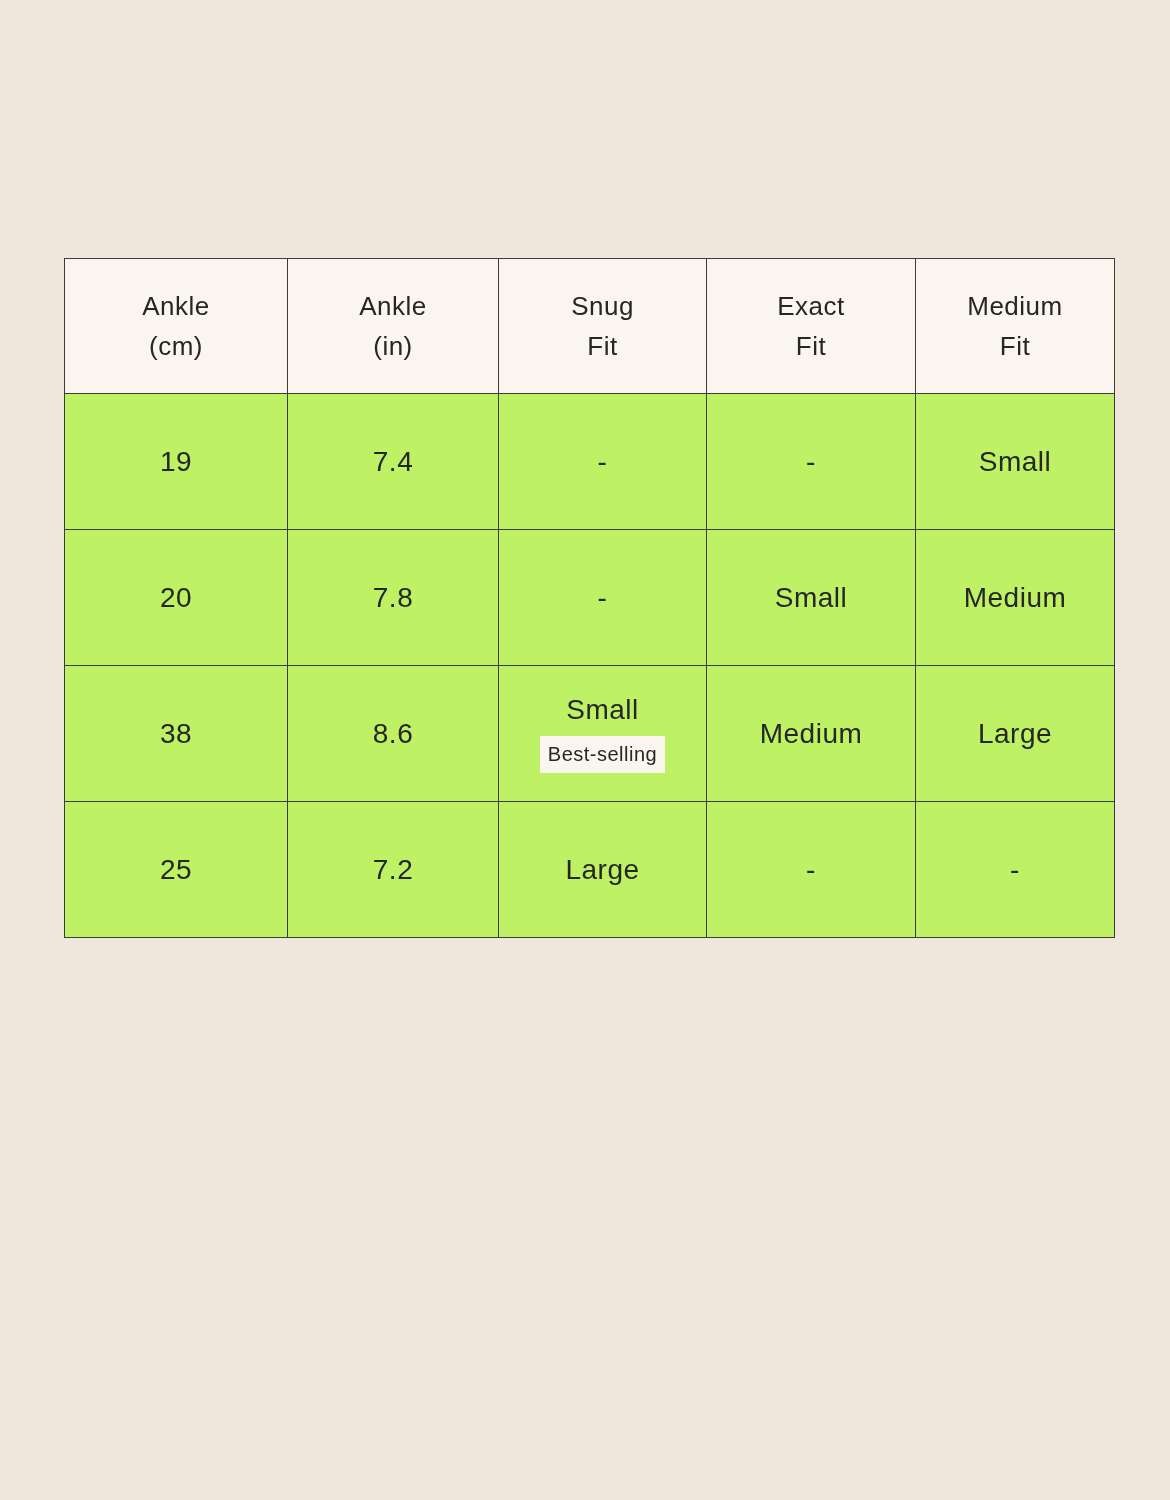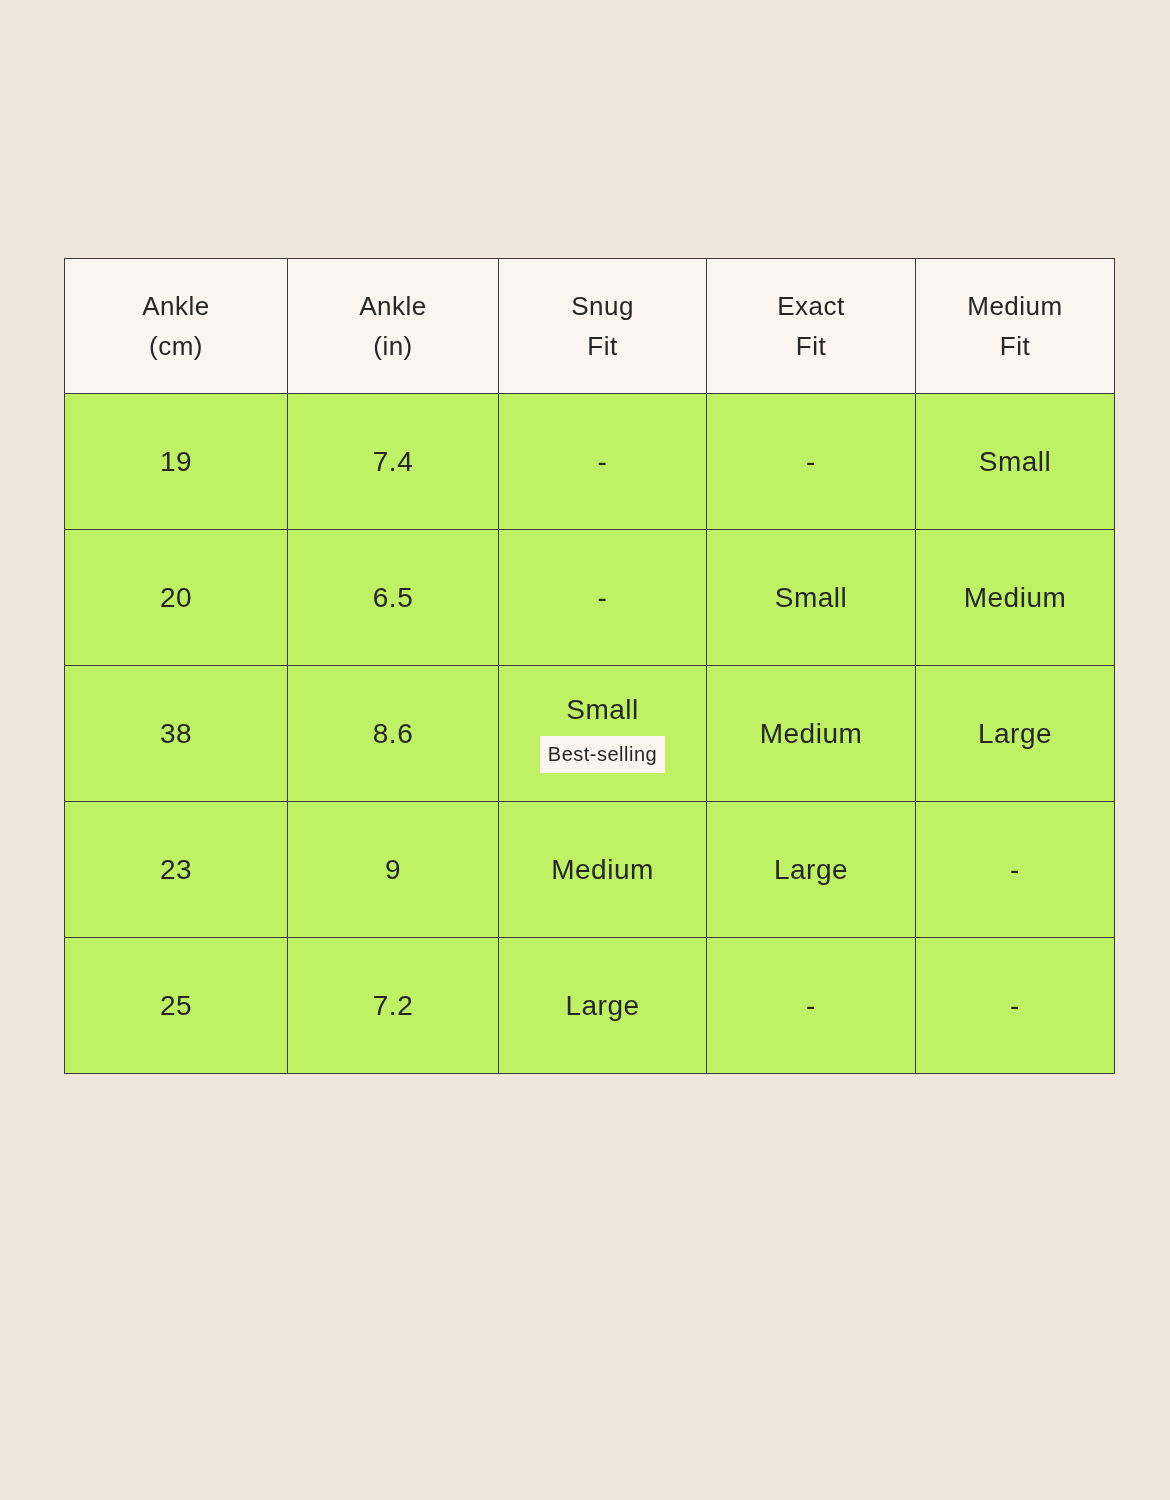--- a/index.html
+++ b/index.html
@@ -95,21 +95,21 @@
         <span>-</span>
 
       </div>
     </td>
     <td>-</td>
     <td>Small</td>
   </tr>
 
   <tr>
     <td>20</td>
-    <td>6.5</td>
+    <td>7.8</td>
     <td>
       <div class="cell-stack">
         <span>-</span>
 
       </div>
     </td>
     <td>Small</td>
     <td>Medium</td>
   </tr>
 
@@ -120,32 +120,20 @@
     <td>
       <div class="cell-stack">
         <span>Small</span>
         <span class="badge">Best-selling</span>
       </div>
     </td>
     <td>Medium</td>
     <td>Large</td>
   </tr>
 
-  <tr>
-    <td>23</td>
-    <td>9</td>
-    <td>
-      <div class="cell-stack">
-        <span>Medium</span>
-
-      </div>
-    </td>
-    <td>Large</td>
-    <td>-</td>
-  </tr>
 
 
   <tr>
     <td>25</td>
     <td>7.2</td>
     <td>
       <div class="cell-stack">
         <span>Large</span>
 
       </div>

